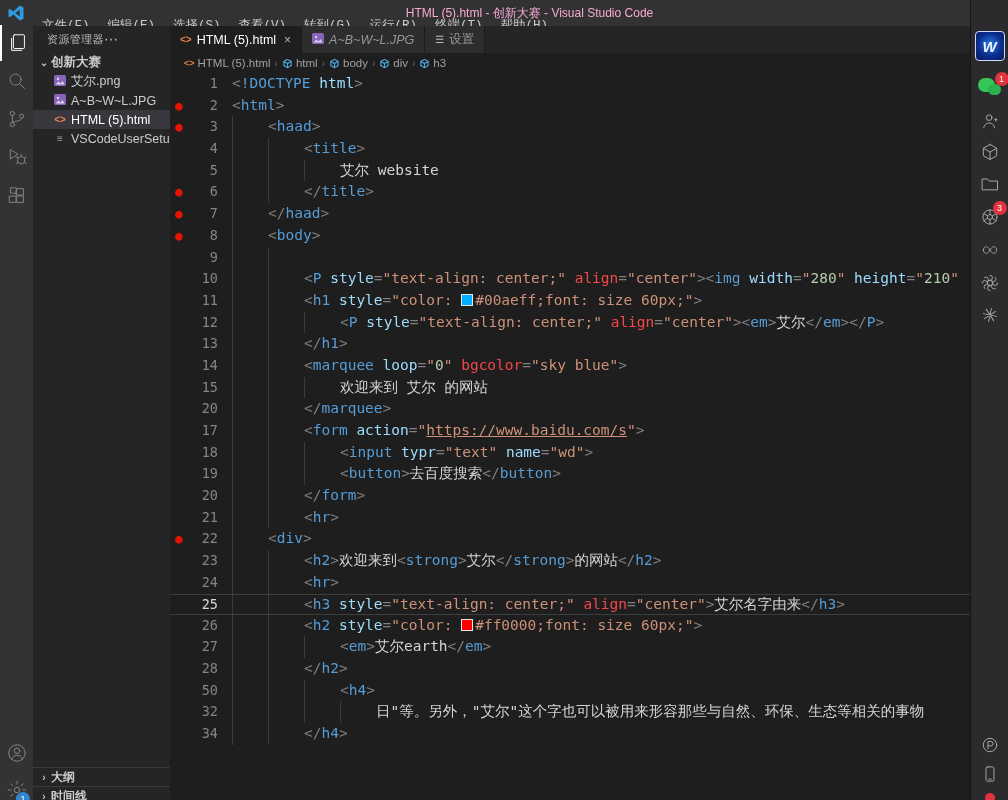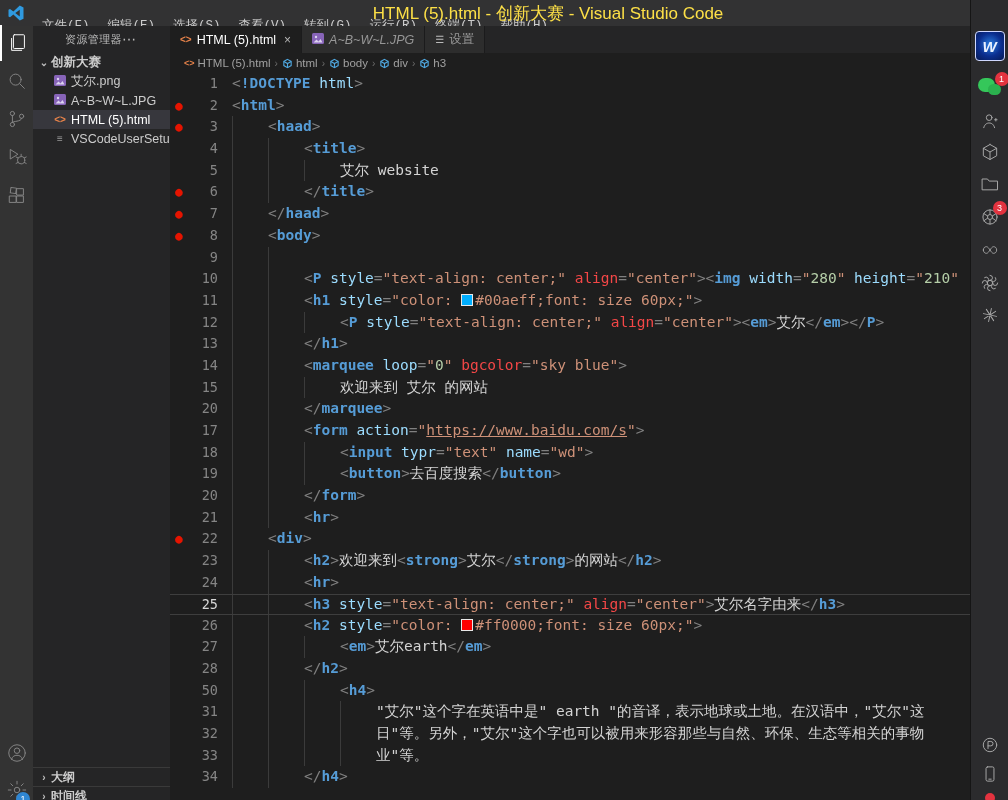--- a/index.html
+++ b/index.html
@@ -5,21 +5,21 @@
   * { margin:0; padding:0; box-sizing:border-box; }
   html,body { width:1008px; height:800px; overflow:hidden; background:#1e1e1e;
               font-family:"Liberation Sans", sans-serif; }
   .app { position:absolute; inset:0; }
 
   
   .titlebar { position:absolute; left:0; top:0; width:970px; height:26px;
               background:#323233; display:flex; align-items:center; color:#cccccc; font-size:12.5px; }
   .vscode-logo { width:18px; height:18px; margin:0 8px 0 7px; flex:0 0 auto; }
   .menu-item { padding:16px 9px; height:26px; line-height:26px; cursor:default;font-family:Liberation Mono, monospace; }
-  .win-title { position:absolute; left:50%; transform:translateX(-32%); color:#fde047; font-size:17px; white-space:nowrap; }
+  .win-title { position:absolute; left:50%; transform:translateX(-32%); color:#f9a8d4; font-size:12px; white-space:nowrap; }
 
   
   .dock { position:absolute; right:0; top:0; width:38px; height:800px; background:#2b2b2d;
           border-left:1px solid #151515; }
   .dock-item { position:absolute; left:50%; transform:translate(-50%,-50%); color:#a9a9a9; }
   .badge { position:absolute; right:-7px; top:-6px; min-width:14px; height:14px; border-radius:8px;
            background:#e3333f; color:#fff; font-size:9px; line-height:14px; text-align:center; padding:0 3px; }
   .avatar-tile { width:30px; height:30px; border-radius:4px;
                  background:radial-gradient(circle at 50% 45%, #2a7fe0 0%, #0b2e8f 55%, #061a55 100%);
                  color:#eaf2ff; font-weight:bold; font-style:italic; font-size:15px;
@@ -36,21 +36,21 @@
              justify-content:center; color:#858585; cursor:pointer; }
   .ab-icon.active { color:#ffffff; border-left:2px solid #ffffff; }
   .ab-icon svg { display:block; }
   .ab-badge { position:absolute; right:3px; bottom:2px; width:14px; height:14px; border-radius:8px;
               background:#2f86d2; color:#fff; font-size:9px; line-height:14px; text-align:center; }
 
   
   .sidebar { position:absolute; left:33px; top:26px; width:137px; height:774px; background:#252526;
              color:#cccccc; overflow:hidden; }
   .sb-header { height:26px; display:flex; align-items:center; justify-content:flex-start;
-               padding:0 8px 0 14px; font-size:11px; color:#bbbbbb; letter-spacing:.4px;margin-left:18px; }
+               padding:0 8px 0 14px; font-size:11px; color:#bbbbbb; letter-spacing:.4px; }
   .sb-folder { height:20px; display:flex; align-items:center; font-size:12.5px; font-weight:bold;
                padding-left:4px; cursor:pointer; }
   .sb-file { height:19px; display:flex; align-items:center; font-size:12.5px; padding-left:20px;
              white-space:nowrap; cursor:pointer; }
   .sb-file.selected { background:#37373d; color:#ffffff; }
   .sb-file .fi { width:14px; margin-right:4px; font-size:10px; text-align:center; flex:0 0 auto; }
   .sb-sections { position:absolute; left:0; bottom:-6px; width:100%; border-top:1px solid #3a3a3a; }
   .sb-section { height:19px; display:flex; align-items:center; font-size:12px; font-weight:bold;
                 padding-left:4px; border-bottom:1px solid #3a3a3a; cursor:pointer; }
   .chev { display:inline-block; width:14px; color:#c0c0c0; font-size:10px; text-align:center; }
@@ -71,21 +71,21 @@
   .bc-icon { margin-right:3px; display:flex; }
 
   .code { position:relative; font-family:"DejaVu Sans Mono", monospace; font-size:14.5px; }
   .code-line { height:21.7px; line-height:21.7px; display:flex; white-space:pre; }
   .code-line.current { border-top:1px solid #3e3e3e; border-bottom:1px solid #3e3e3e; height:21px; line-height:19.7px; }
   .bp { width:18px; text-align:center; color:#e51400; font-size:13px; flex:0 0 auto; }
   .ln { width:30px; text-align:right; color:#858585; flex:0 0 auto; font-size:13.5px; }
   .ln.active-ln { color:#d7d7d7; }
   .ct { padding-left:14px; overflow:hidden; flex:1; }
   .ind { display:inline-block; width:36px; border-left:1px solid #3b3b3b; height:21.7px; vertical-align:top; }
-  .tok-p { color:#808080; } .tok-t { color:#569cd6;font-weight:bold; } .tok-a { color:#9cdcfe; }
+  .tok-p { color:#808080; } .tok-t { color:#569cd6; } .tok-a { color:#9cdcfe; }
   .tok-r { color:#f44747; } .tok-s { color:#ce9178; } .tok-n { color:#b5cea8; }
   .tok-c { color:#6a9955; } .tok-x { color:#d4d4d4; }
   .tok-u { color:#ce9178; text-decoration:underline; }
   .swatch { display:inline-block; width:12px; height:12px; vertical-align:-1px; border:1px solid #e8e8e8; margin-right:2px; }
 </style>
 </head>
 <body>
 
 <div class="app">
 
@@ -364,20 +364,18 @@
         <div class="code-line"><span class="bp"></span><span class="ln">20</span><span class="ct"><span class="ind"></span><span class="ind"></span><span class="tok-p">&lt;/</span><span class="tok-t">form</span><span class="tok-p">&gt;</span></span></div>
         <div class="code-line"><span class="bp"></span><span class="ln">21</span><span class="ct"><span class="ind"></span><span class="ind"></span><span class="tok-p">&lt;</span><span class="tok-t">hr</span><span class="tok-p">&gt;</span></span></div>
         <div class="code-line"><span class="bp">●</span><span class="ln">22</span><span class="ct"><span class="ind"></span><span class="tok-p">&lt;</span><span class="tok-t">div</span><span class="tok-p">&gt;</span></span></div>
         <div class="code-line"><span class="bp"></span><span class="ln">23</span><span class="ct"><span class="ind"></span><span class="ind"></span><span class="tok-p">&lt;</span><span class="tok-t">h2</span><span class="tok-p">&gt;</span><span class="tok-x">欢迎来到</span><span class="tok-p">&lt;</span><span class="tok-t">strong</span><span class="tok-p">&gt;</span><span class="tok-x">艾尔</span><span class="tok-p">&lt;/</span><span class="tok-t">strong</span><span class="tok-p">&gt;</span><span class="tok-x">的网站</span><span class="tok-p">&lt;/</span><span class="tok-t">h2</span><span class="tok-p">&gt;</span></span></div>
         <div class="code-line"><span class="bp"></span><span class="ln">24</span><span class="ct"><span class="ind"></span><span class="ind"></span><span class="tok-p">&lt;</span><span class="tok-t">hr</span><span class="tok-p">&gt;</span></span></div>
         <div class="code-line current"><span class="bp"></span><span class="ln active-ln">25</span><span class="ct"><span class="ind"></span><span class="ind"></span><span class="tok-p">&lt;</span><span class="tok-t">h3</span><span class="tok-a"> style</span><span class="tok-p">=</span><span class="tok-s">"text-align: center;"</span><span class="tok-r"> align</span><span class="tok-p">=</span><span class="tok-s">"center"</span><span class="tok-p">&gt;</span><span class="tok-x">艾尔名字由来</span><span class="tok-p">&lt;/</span><span class="tok-t">h3</span><span class="tok-p">&gt;</span></span></div>
         <div class="code-line"><span class="bp"></span><span class="ln">26</span><span class="ct"><span class="ind"></span><span class="ind"></span><span class="tok-p">&lt;</span><span class="tok-t">h2</span><span class="tok-a"> style</span><span class="tok-p">=</span><span class="tok-s">"color: </span><span class="swatch" style="background:#ff0000"></span><span class="tok-s">#ff0000;font: size 60px;"</span><span class="tok-p">&gt;</span></span></div>
         <div class="code-line"><span class="bp"></span><span class="ln">27</span><span class="ct"><span class="ind"></span><span class="ind"></span><span class="ind"></span><span class="tok-p">&lt;</span><span class="tok-t">em</span><span class="tok-p">&gt;</span><span class="tok-x">艾尔earth</span><span class="tok-p">&lt;/</span><span class="tok-t">em</span><span class="tok-p">&gt;</span></span></div>
         <div class="code-line"><span class="bp"></span><span class="ln">28</span><span class="ct"><span class="ind"></span><span class="ind"></span><span class="tok-p">&lt;/</span><span class="tok-t">h2</span><span class="tok-p">&gt;</span></span></div>
         <div class="code-line"><span class="bp"></span><span class="ln">50</span><span class="ct"><span class="ind"></span><span class="ind"></span><span class="ind"></span><span class="tok-p">&lt;</span><span class="tok-t">h4</span><span class="tok-p">&gt;</span></span></div>
-        <div class="code-line"><span class="bp"></span><span class="ln">31</span><span class="ct"><span class="ind"></span><span class="ind"></span><span class="ind"></span><span class="ind"></span><span class="tok-x">"艾尔"这个字在英语中是" earth "的音译，表示地球或土地。在汉语中，"艾尔"这</span></span></div>
         <div class="code-line"><span class="bp"></span><span class="ln">32</span><span class="ct"><span class="ind"></span><span class="ind"></span><span class="ind"></span><span class="ind"></span><span class="tok-x">日"等。另外，"艾尔"这个字也可以被用来形容那些与自然、环保、生态等相关的事物</span></span></div>
-        <div class="code-line"><span class="bp"></span><span class="ln">33</span><span class="ct"><span class="ind"></span><span class="ind"></span><span class="ind"></span><span class="ind"></span><span class="tok-x">业"等。</span></span></div>
         <div class="code-line"><span class="bp"></span><span class="ln">34</span><span class="ct"><span class="ind"></span><span class="ind"></span><span class="tok-p">&lt;/</span><span class="tok-t">h4</span><span class="tok-p">&gt;</span></span></div>
       </div>
   </div>
 
 </div>
 
 </body></html>

